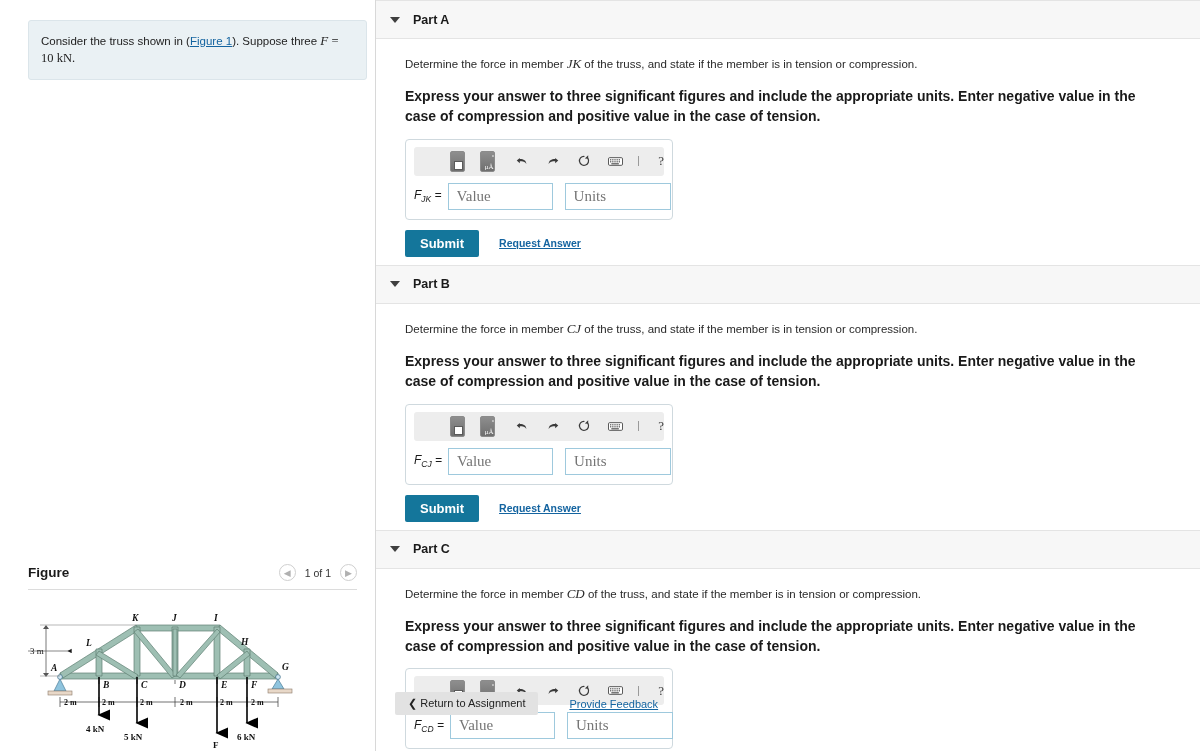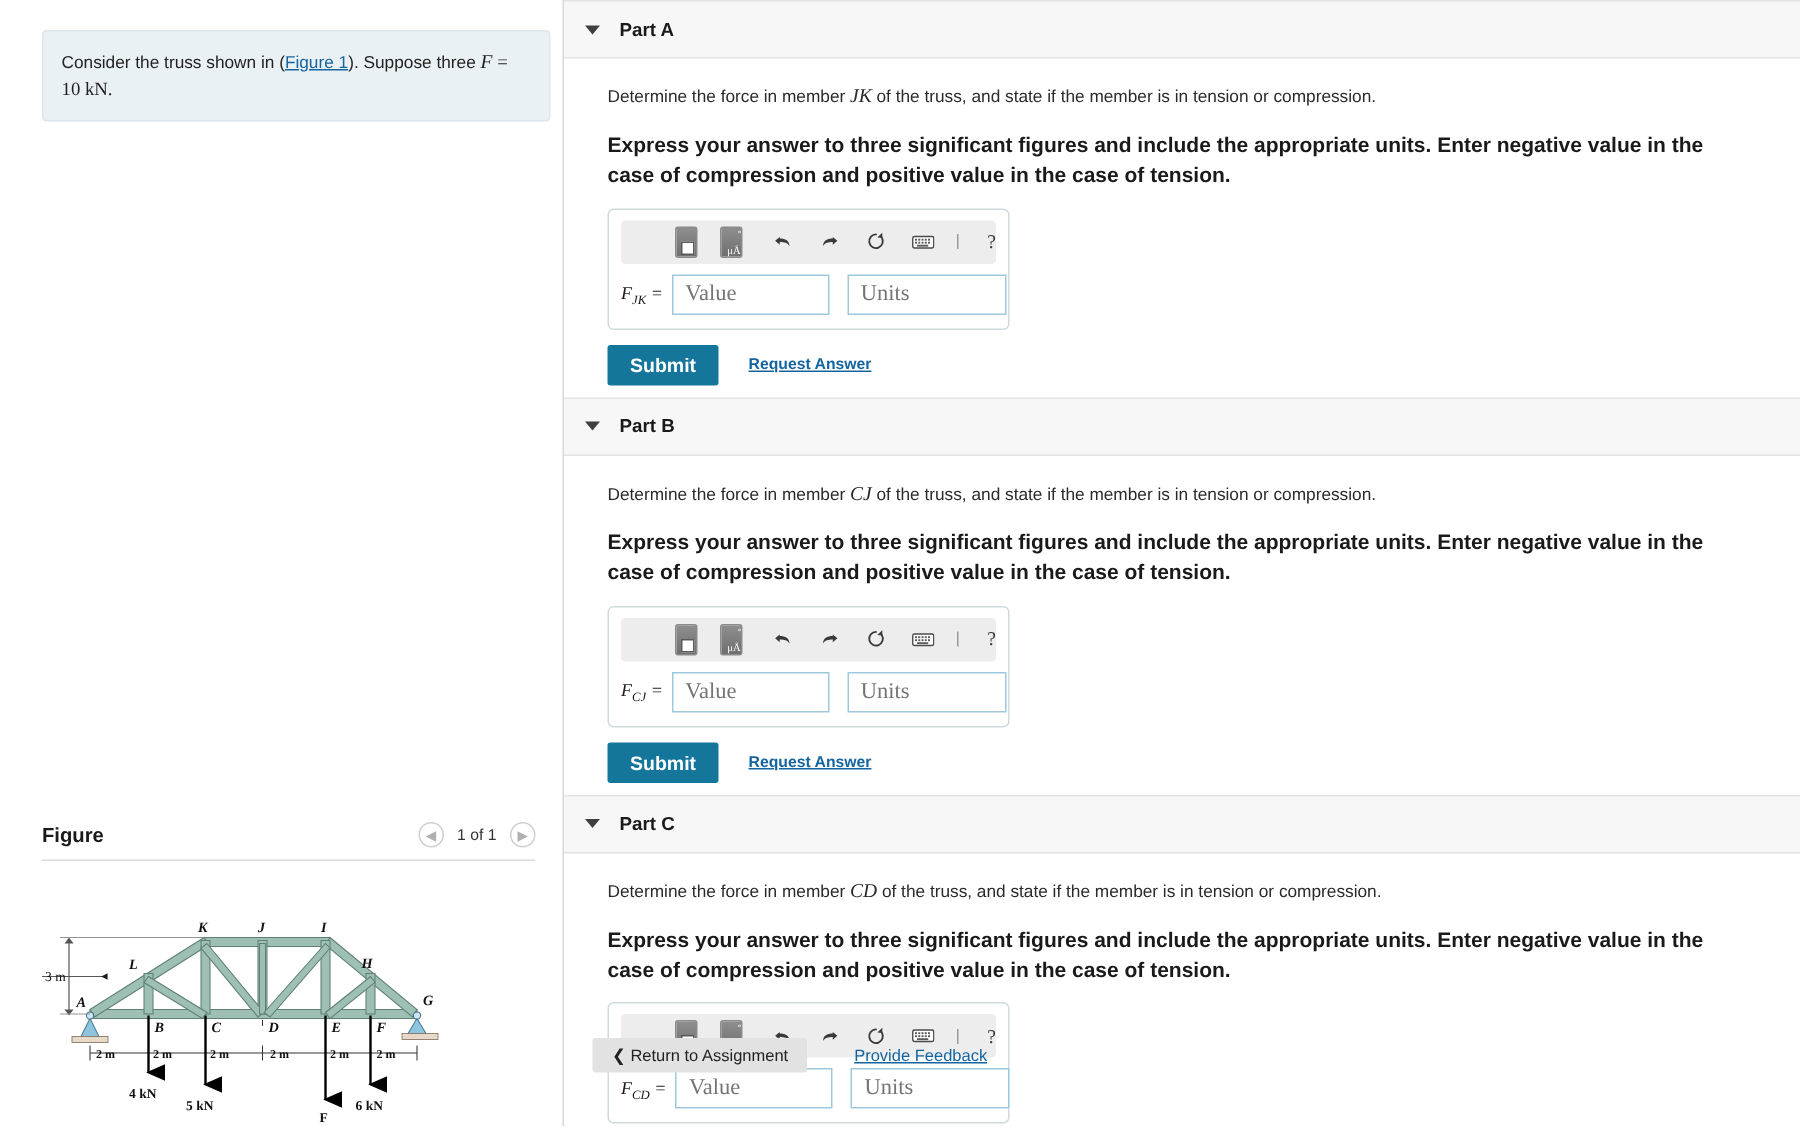--- a/index.html
+++ b/index.html
@@ -32,21 +32,21 @@
   }
   .prompt-box a {
     color: #1464a0;
     text-decoration: underline;
   }
   .mathit { font-family: "Liberation Serif", serif; font-style: italic; font-size: 13px; }
   .mathup { font-family: "Liberation Serif", serif; font-style: normal; font-size: 12.5px; }
 
   .figure-header {
     position: absolute;
-    left: 28px; right: 18px; top: 540px;
+    left: 28px; right: 18px; top: 556px;
     height: 34px;
     display: flex; align-items: center; justify-content: space-between;
     border-bottom: 1px solid #dcdcdc;
   }
   .figure-title { font-size: 13.5px; font-weight: bold; color: #1a1a1a; }
   .fig-nav { display: flex; align-items: center; gap: 9px; }
   .fig-arrow {
     width: 17px; height: 17px; border-radius: 50%;
     border: 1px solid #cfcfcf; color: #b0b0b0;
     display: flex; align-items: center; justify-content: center;
@@ -123,21 +123,21 @@
     width: 22px; height: 22px;
     display: flex; align-items: center; justify-content: center;
     color: #3a3a3a;
     margin-left: 5px;
   }
   .tb-help { font-size: 13px; color: #3a3a3a; margin-left: 8px; font-family: "Liberation Serif", serif; }
   .tb-sep { width: 1px; height: 10px; background: #9a9a9a; margin-left: 3px; }
 
   .answer-row { display: flex; align-items: center; margin-top: 7px; }
   .ans-label {
-    font-family: Liberation Serif, serif;
+    font-family: Liberation Sans, sans-serif;
     font-size: 12px; font-style: italic;
     color: #1a1a1a; width: 40px; text-align: left; padding-right: 6px;
     white-space: nowrap;
   }
   .ans-label sub { font-size: 8.5px; }
   .ans-input {
     height: 27px;
     border: 1px solid #9ec9dd;
     background: #fff;
     font-family: "Liberation Serif", serif;

